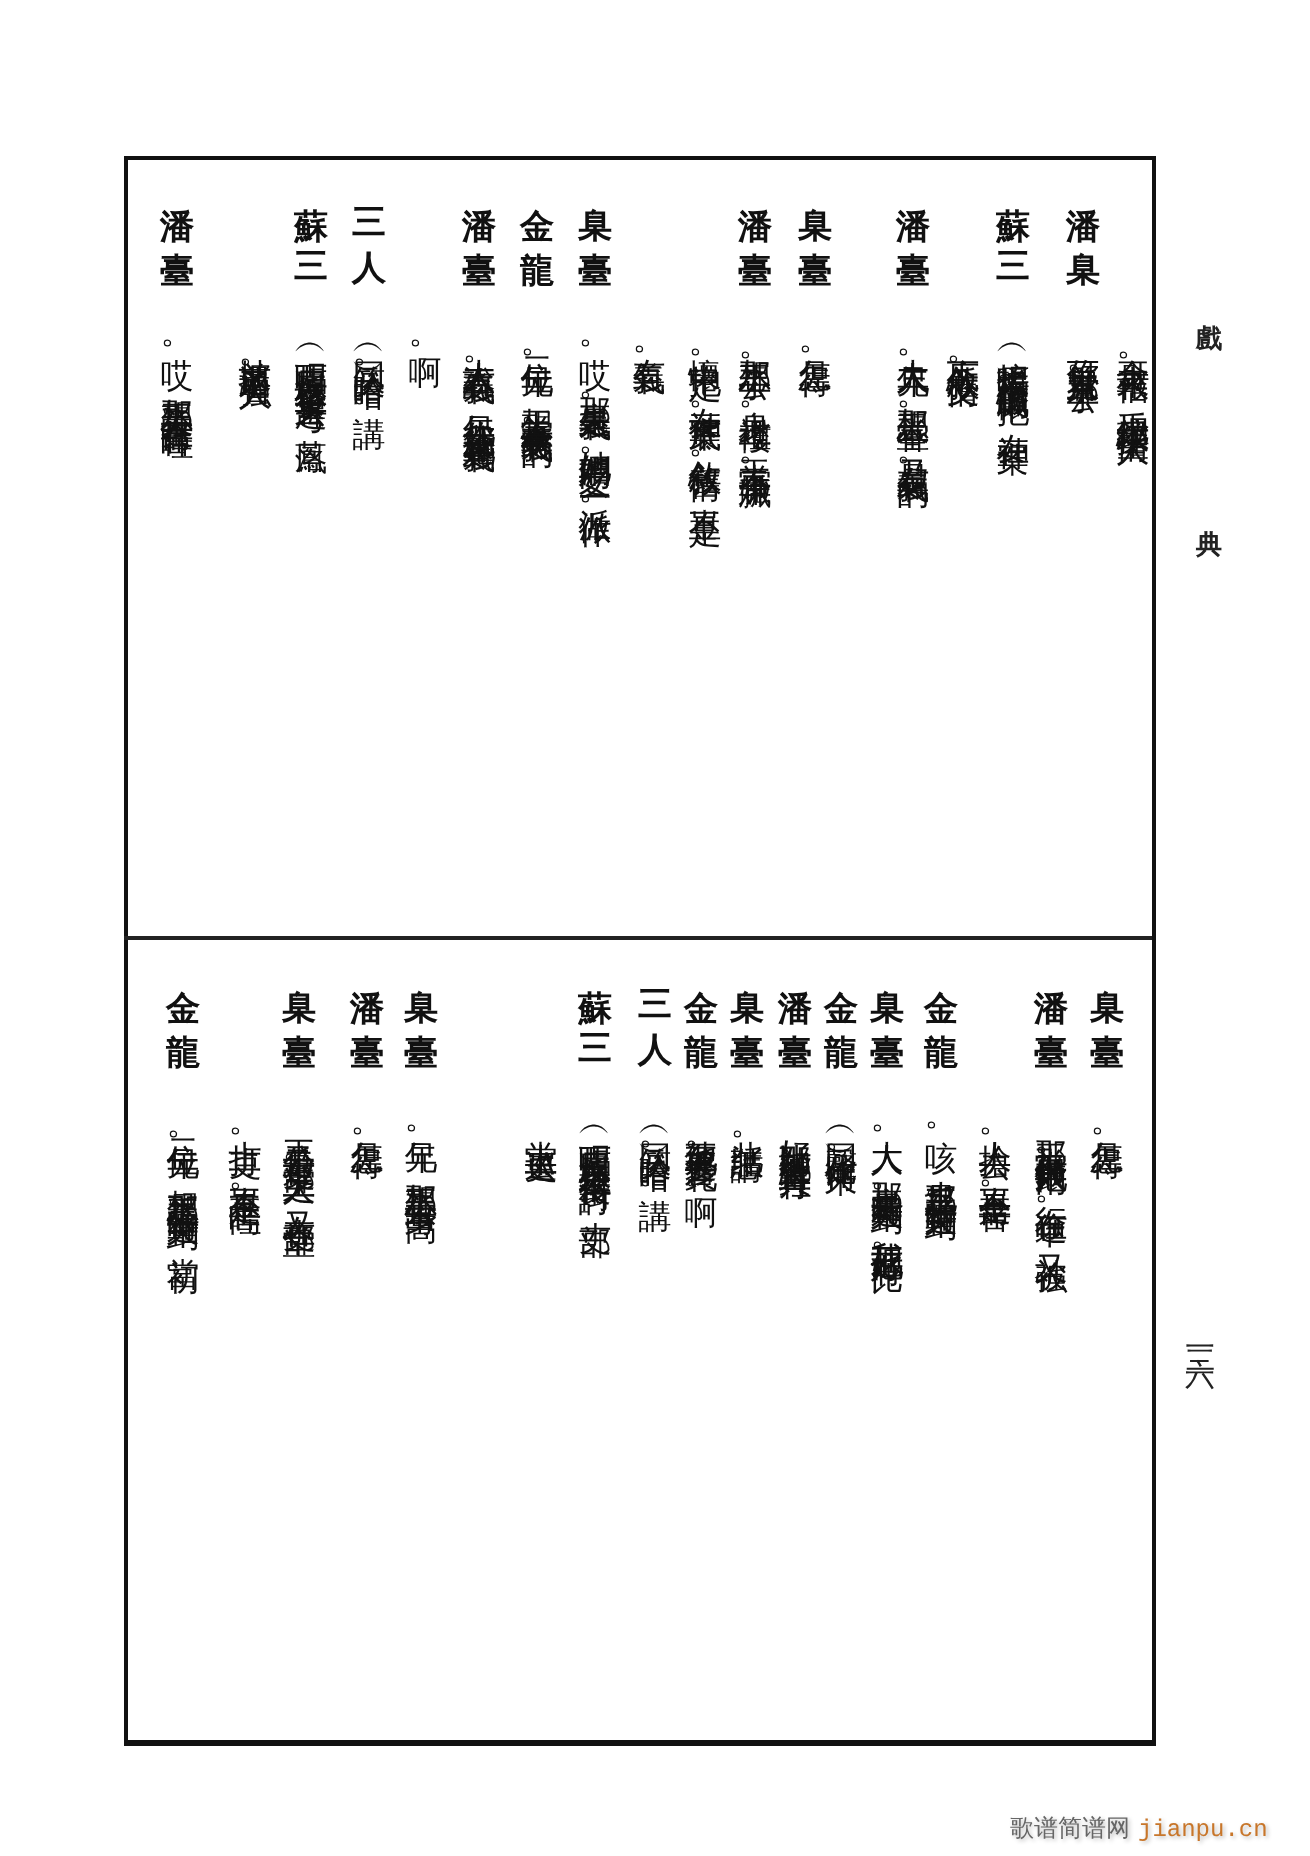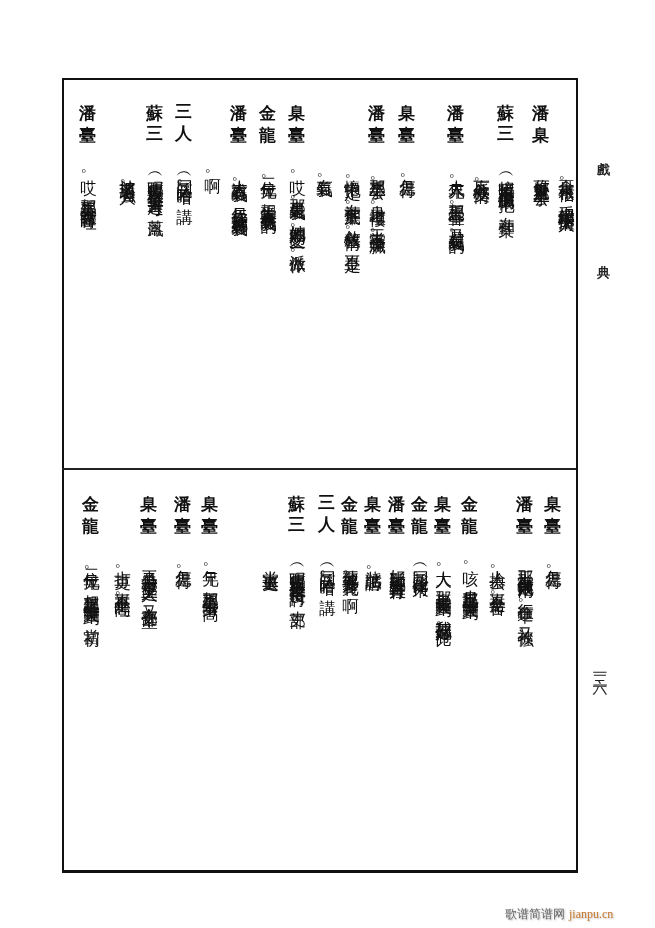--- a/index.html
+++ b/index.html
@@ -32,21 +32,21 @@
   .running-head {
     position:absolute; left:594px; writing-mode: vertical-rl; text-orientation: upright;
     font-size:13px; font-weight:bold; color:#222;
   }
   .page-num {
     position:absolute; left:590px; top:663px; writing-mode: vertical-rl; text-orientation: upright;
     font-size:15px; color:#222; letter-spacing:2px;
   }
   .watermark {
     position:absolute; left:505px; top:906px; font-size:12px; color:#666;
-    font-family:Liberation Serif, serif; text-shadow: 1px 1px 2px #bbb;
+    font-family:Liberation Mono, monospace; text-shadow: 1px 1px 2px #bbb;
   }
   .watermark .en { color:#c8762a; margin-left:4px; }
 </style>
 </head>
 <body>
 
 <div class="frame"></div>
 <div class="divider"></div>
 
 <div class="running-head" style="top:152px;">戲</div>

